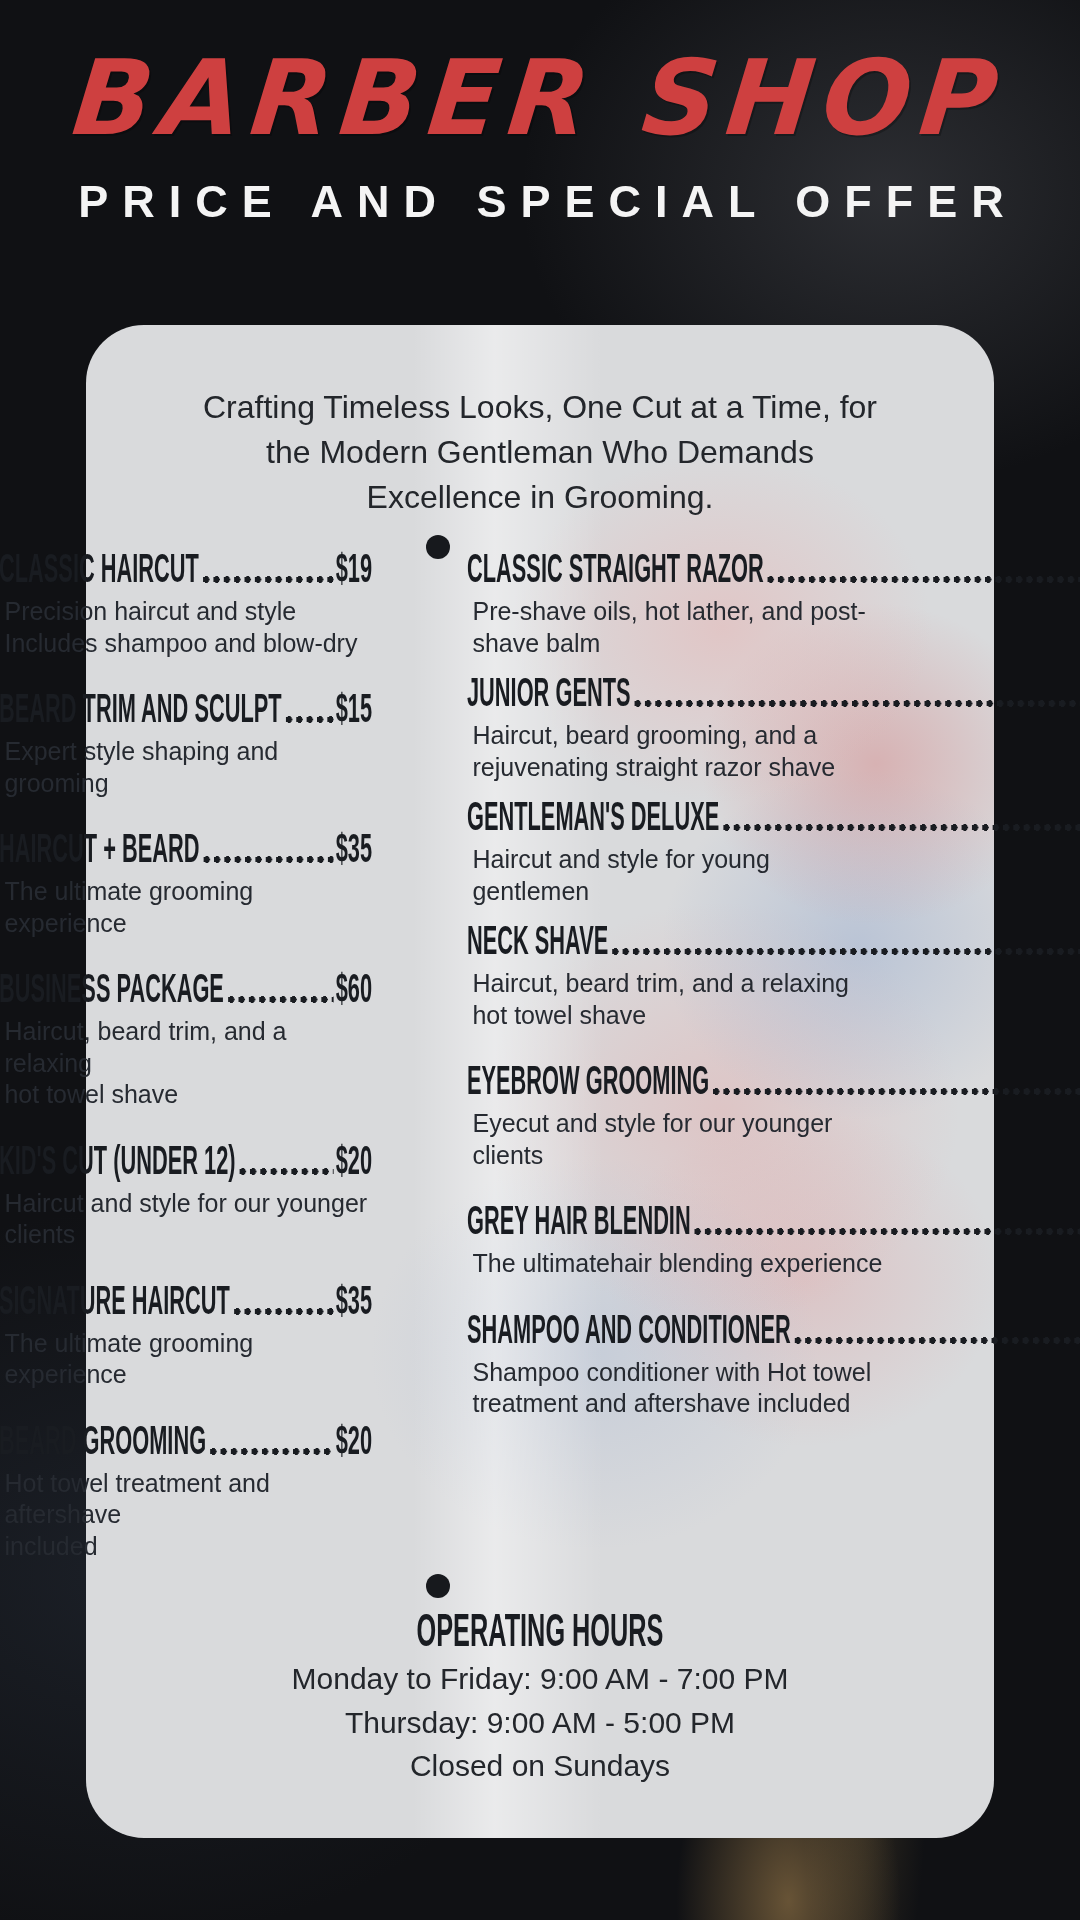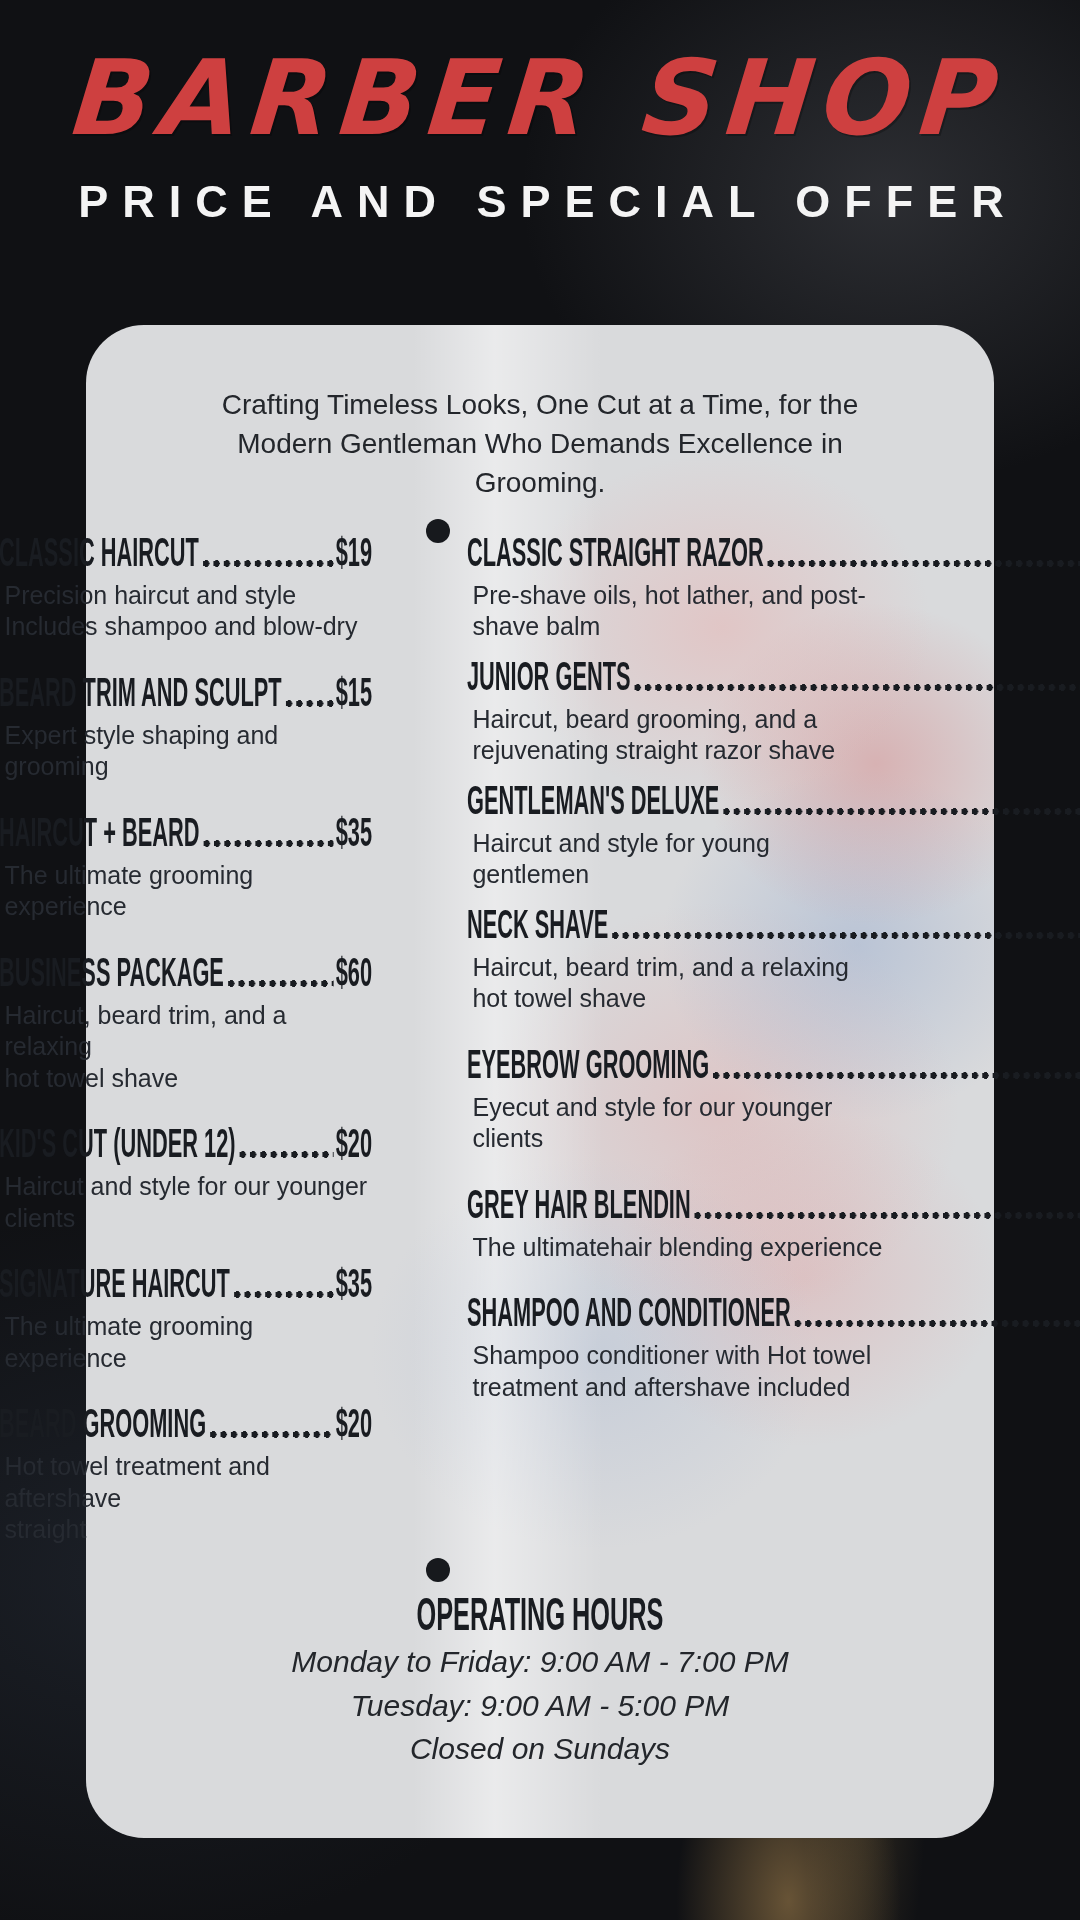--- a/index.html
+++ b/index.html
@@ -48,21 +48,21 @@
       radial-gradient(280px 250px at 85% 41%, rgba(152,172,206,.48), transparent 70%),
       radial-gradient(340px 300px at 70% 52%, rgba(228,162,160,.38), transparent 70%),
       radial-gradient(320px 280px at 56% 68%, rgba(162,180,210,.33), transparent 70%),
       radial-gradient(280px 240px at 79% 63%, rgba(224,150,150,.33), transparent 70%),
       #d9dadc;
     color:#1d2127;
   }
   .tagline{
     margin:0 auto;max-width:680px;
     text-align:center;
-    font-size:28px;line-height:1.4;color:#23262b;
+    font-size:32px;line-height:1.4;color:#23262b;
   }
 
   
   .menu{display:flex;margin-top:26px;justify-content:center;}
   .col{box-sizing:border-box;}
   .col-left{width:373px;margin-left:3px;}
   .col-right{flex:1;margin-left:29px;}
   .divider{
     width:5px;background:#17191d;border-radius:3px;
     margin-left:66px;position:relative;align-self:stretch;
@@ -99,21 +99,21 @@
     white-space:pre-line;
   }
 
   
   .section-heading{
     margin:0;text-align:center;
     font-size:46px;font-weight:bold;color:#191c21;line-height:1.15;
     transform:scaleX(0.55);
   }
   .hours{margin-top:16px;text-align:center;}
-  .hours-line{margin:0;font-size:30px;line-height:1.45;color:#23262b;font-style:italic;}
+  .hours-line{margin:0;font-size:30px;line-height:1.45;color:#23262b;}
 </style>
 </head>
 <body>
 
 <div class="poster">
 
   <div class="header">
     <h1 class="brand-title">BARBER SHOP</h1>
     <h2 class="brand-subtitle">PRICE AND SPECIAL OFFER</h2>
   </div>
@@ -183,21 +183,21 @@
           <div class="item-desc">The ultimate grooming experience</div>
         </div>
 
         <div class="menu-item">
           <div class="item-title">
             <span>BEARD GROOMING </span>
               <span class="leader"></span>
               <span>$20</span>
           </div>
           <div class="item-desc">Hot towel treatment and aftershave
-straight</div>
+included</div>
         </div>
 
       </div>
 
       <div class="divider"></div>
 
       <div class="col col-right">
 
         <div class="menu-item">
           <div class="item-title">
@@ -260,18 +260,18 @@
           <div class="item-desc">Shampoo conditioner with Hot towel
 treatment and aftershave included</div>
         </div>
 
       </div>
     </div>
 
     <div class="hours">
       <h3 class="section-heading">OPERATING HOURS</h3>
       <p class="hours-line">Monday to Friday: 9:00 AM - 7:00 PM</p>
-      <p class="hours-line">Tuesday: 9:00 AM - 5:00 PM</p>
+      <p class="hours-line">Thursday: 9:00 AM - 5:00 PM</p>
       <p class="hours-line">Closed on Sundays</p>
     </div>
 
   </div>
 </div>
 
 </body></html>

